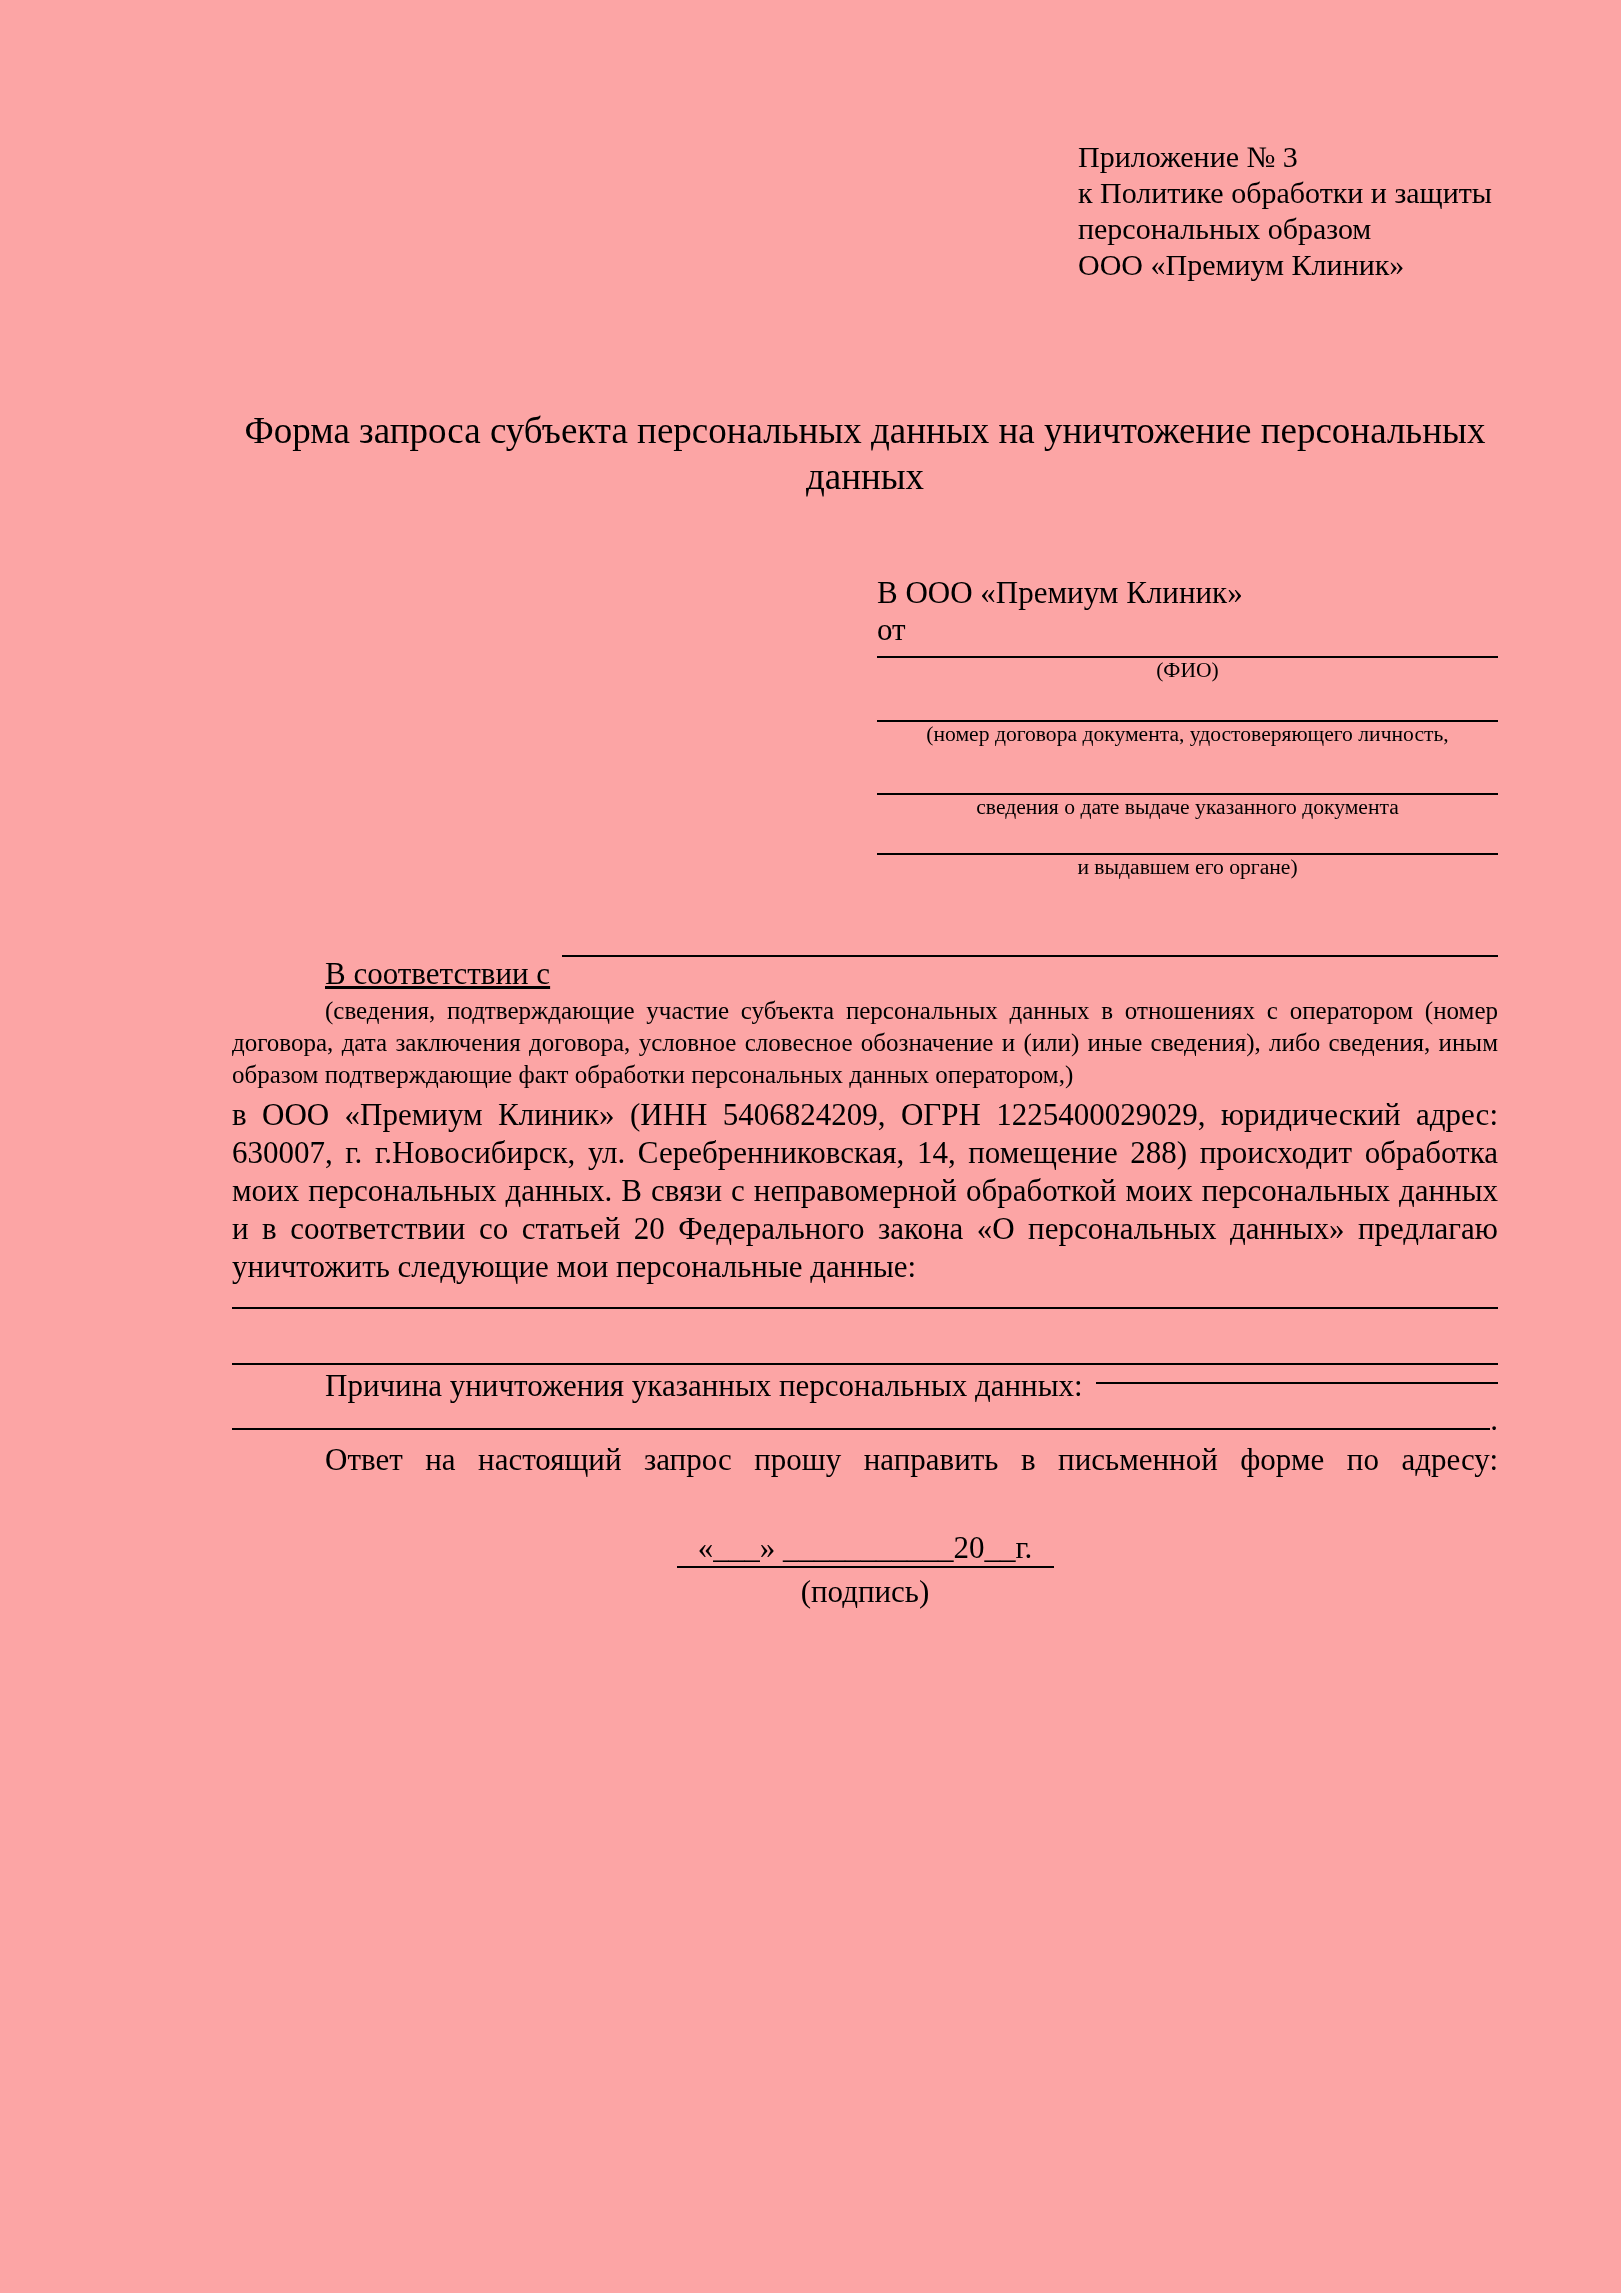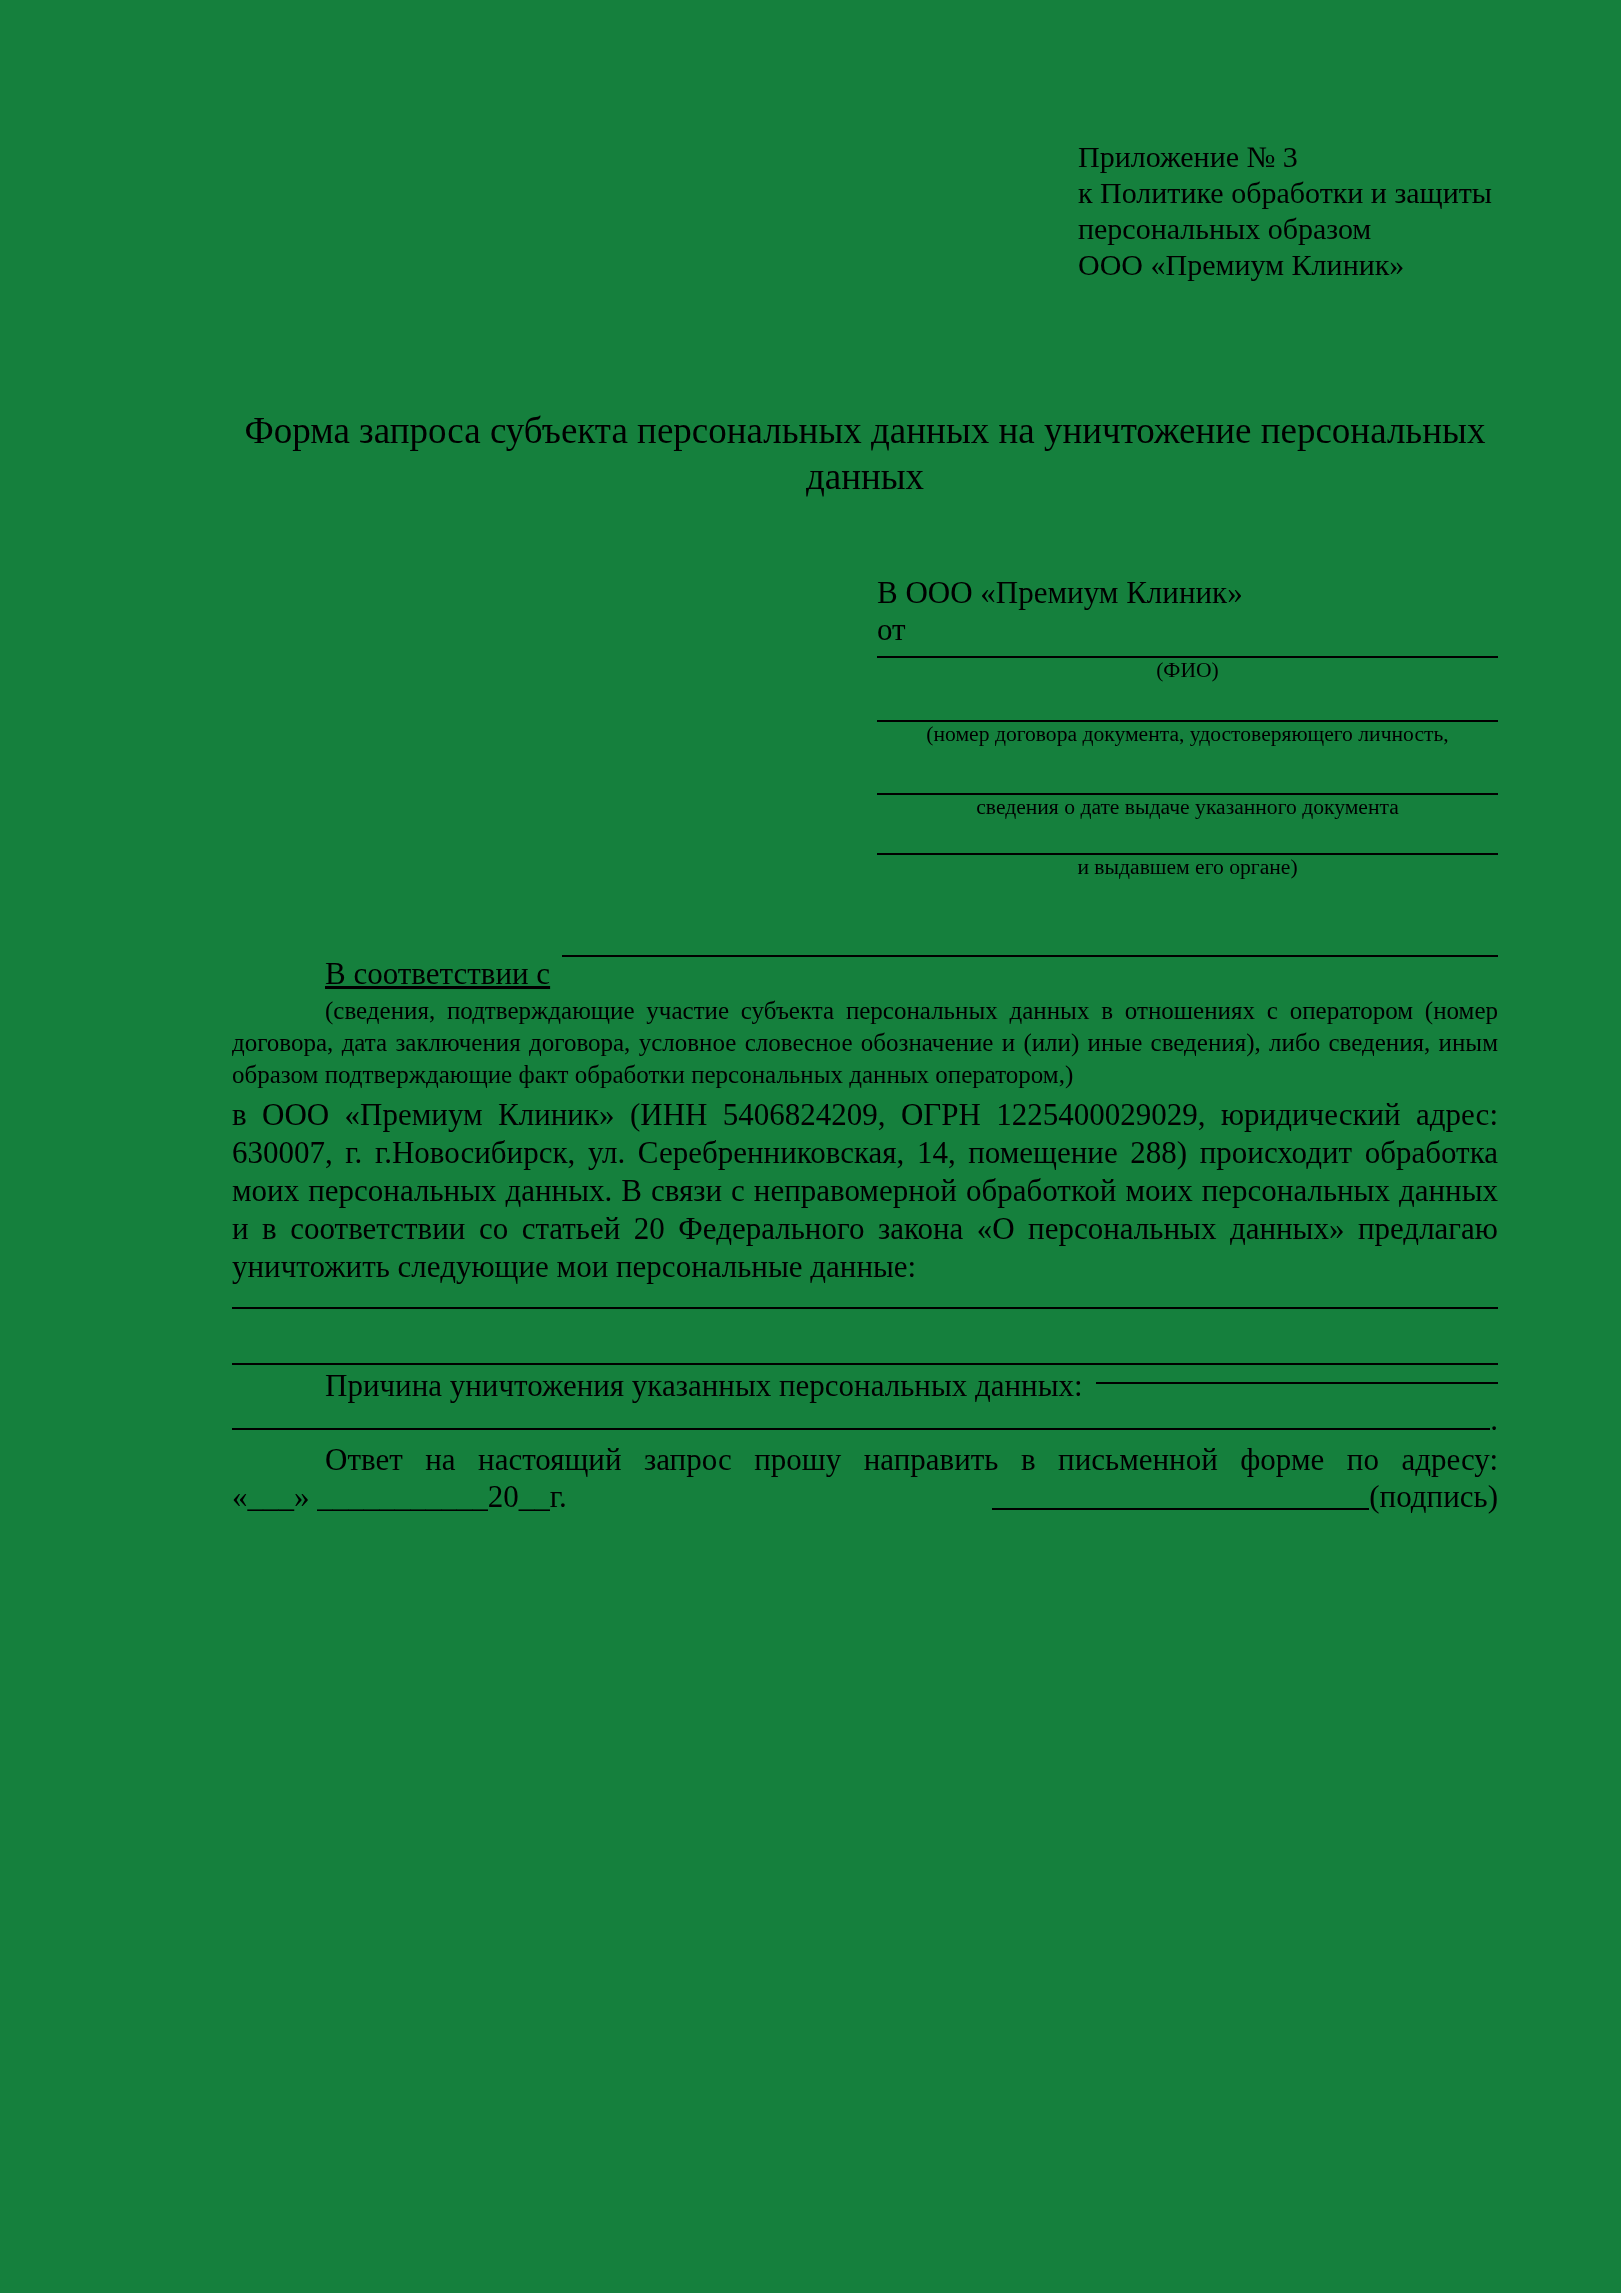--- a/index.html
+++ b/index.html
@@ -5,21 +5,21 @@
   html, body {
     margin: 0;
     padding: 0;
     background: #888;
   }
   .page {
     position: relative;
     width: 1621px;
     height: 2294px;
     margin: 0 auto;
-    background: #15803d;
+    background: #fca5a5;
     color: #000000;
     font-family: "Liberation Serif", "DejaVu Serif", serif;
     font-size: 31px;
     overflow: hidden;
   }
   .content {
     padding: 0 123px 0 232px;
   }
   
   .appendix {
@@ -113,23 +113,25 @@
   }
   .answer-line2 {
     display: flex;
     align-items: flex-end;
     height: 37px;
     line-height: 37px;
   }
   .answer-line2 .hline { width: 519px; flex: 0 0 auto; }
   .sign-row {
     display: flex;
-    align-items: flex-end;
-    height: 37px;
-    line-height: 37px;
+    align-items: center;
+    margin-top: 51px;
+    height: 37px;
+    line-height: 37px;
+    flex-direction: column;
   }
   .sig-line { width: 377px; flex: 0 0 auto; }
   .nowrap { white-space: nowrap; }
 </style>
 </head>
 <body>
 
 <div class="page">
   <div class="content">
 

